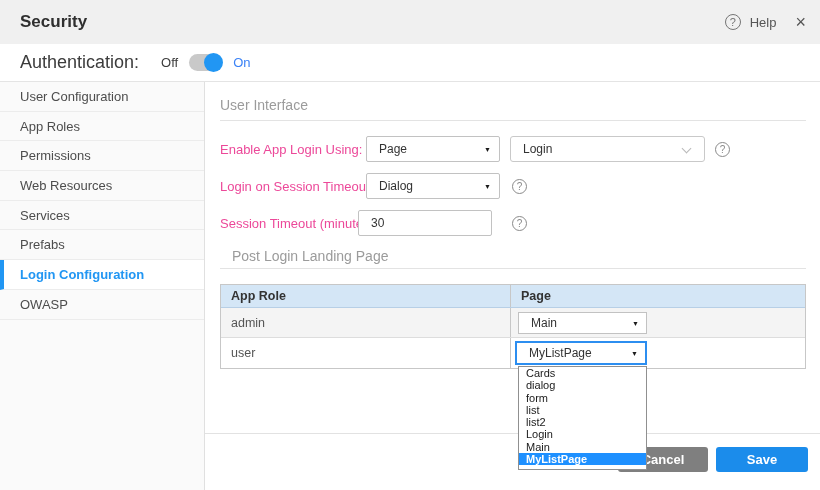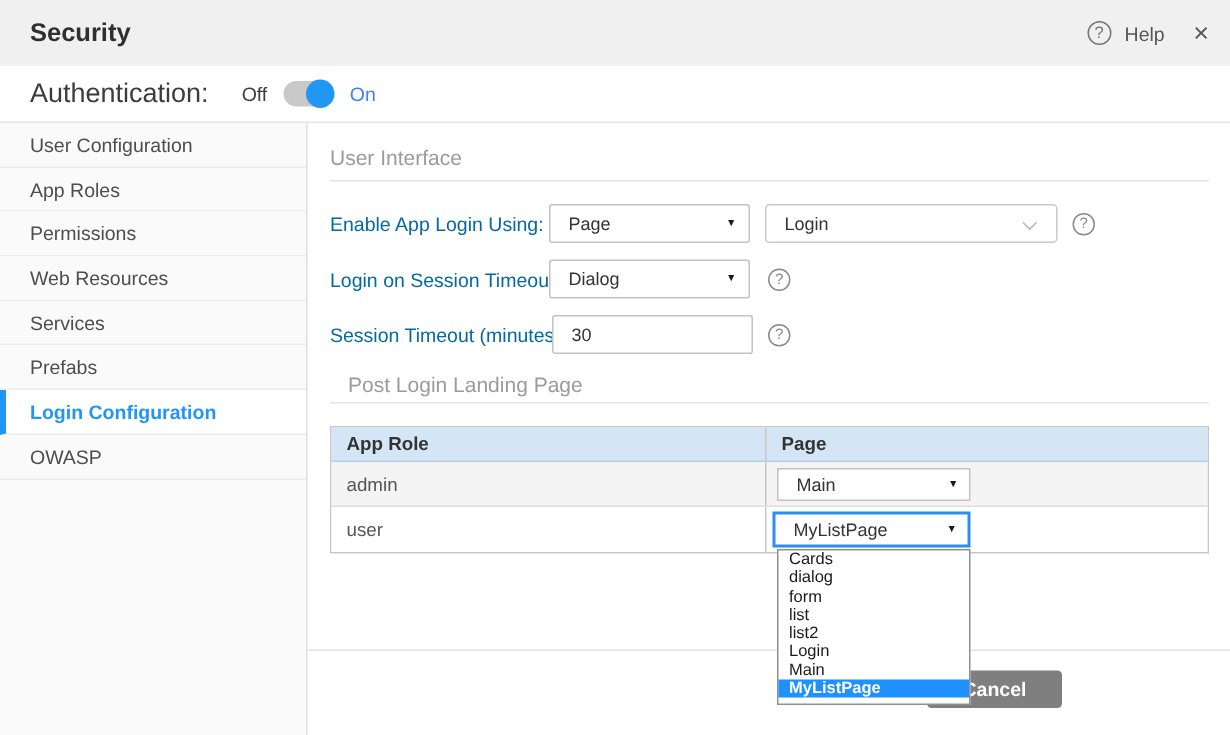--- a/index.html
+++ b/index.html
@@ -24,21 +24,21 @@
   .toggle .knob { position:absolute; right:-1px; top:-1px; width:19px; height:19px; border-radius:50%; background:#2196f3; }
 
   
   .sidebar { position:absolute; left:0; top:82px; width:205px; height:408px; background:#fafafa; border-right:1px solid #e0e0e0; }
   .side-item { height:29.7px; display:flex; align-items:center; padding-left:20px; font-size:13px; color:#4d4d4d; border-bottom:1px solid #ececec; cursor:pointer; background:#fafafa; }
   .side-item.selected { background:#fff; color:#2196f3; font-weight:600; border-left:4px solid #2196f3; padding-left:16px; }
 
   
   .sec-title { position:absolute; font-size:14px; color:#9b9b9b; }
   .rule { position:absolute; height:1px; background:#e3e3e3; }
-  .flabel { position:absolute; left:220px; height:26px; display:flex; align-items:center; font-size:13px; color:#0369a1; }
+  .flabel { position:absolute; left:220px; height:26px; display:flex; align-items:center; font-size:13px; color:#ec4899; }
 
   .selbox { position:absolute; height:26px; background:#fff; border:1px solid #c2c2c2; border-radius:2px; display:flex; align-items:center; padding-left:12px; font-size:12px; color:#333; cursor:pointer; }
   .selbox .caret { position:absolute; right:8px; top:50%; transform:translateY(-50%); font-size:7px; color:#1a1a1a; }
   .combobox { position:absolute; height:26px; background:#fff; border:1px solid #c9c9c9; border-radius:3px; display:flex; align-items:center; padding-left:12px; font-size:12px; color:#333; cursor:pointer; }
   .combobox .chev { position:absolute; right:14px; top:8px; width:7px; height:7px; border-right:1.5px solid #b9b9b9; border-bottom:1.5px solid #b9b9b9; transform:rotate(45deg); }
   .txtinput { position:absolute; height:26px; background:#fff; border:1px solid #c2c2c2; border-radius:2px; padding-left:12px; font-size:12px; color:#333; font-family:"Liberation Sans", sans-serif; }
   .help-sm { position:absolute; width:15px; height:15px; border:1px solid #8a8a8a; border-radius:50%; display:flex; align-items:center; justify-content:center; font-size:10px; color:#8a8a8a; cursor:pointer; }
 
   
   .ptable { position:absolute; left:220px; top:284px; width:586px; border:1px solid #c7c7c7; }
@@ -114,21 +114,21 @@
   <div class="help-sm" style="left:715px; top:142px;">?</div>
 
   <div class="flabel" style="top:173px;">Login on Session Timeout:</div>
   <div class="selbox" style="left:366px; top:173px; width:134px;">
     <span>Dialog</span>
     <span class="caret">▼</span>
   </div>
   <div class="help-sm" style="left:512px; top:179px;">?</div>
 
   <div class="flabel" style="top:210px;">Session Timeout (minutes):</div>
-  <input class="txtinput" style="left: 368px; top: 210px; width: 134px;" value="30">
+  <input class="txtinput" style="left: 358px; top: 210px; width: 134px;" value="30">
   <div class="help-sm" style="left:512px; top:216px;">?</div>
 
   <div class="sec-title" style="left:232px; top:248px;">Post Login Landing Page</div>
   <div class="rule" style="left:220px; top:268px; width:586px;"></div>
 
   <div class="ptable">
     <div class="t-head">
       <div class="cell c1">App Role</div>
       <div class="cell c2">Page</div>
     </div>
@@ -158,14 +158,15 @@
     <div class="opt">form</div>
     <div class="opt">list</div>
     <div class="opt">list2</div>
     <div class="opt">Login</div>
     <div class="opt">Main</div>
     <div class="opt selected">MyListPage</div>
   </div>
 
   <div class="foot-rule"></div>
   <button class="btn btn-cancel">Cancel</button>
+  <button class="btn btn-save">Save</button>
 
 </div>
 
 </body></html>

